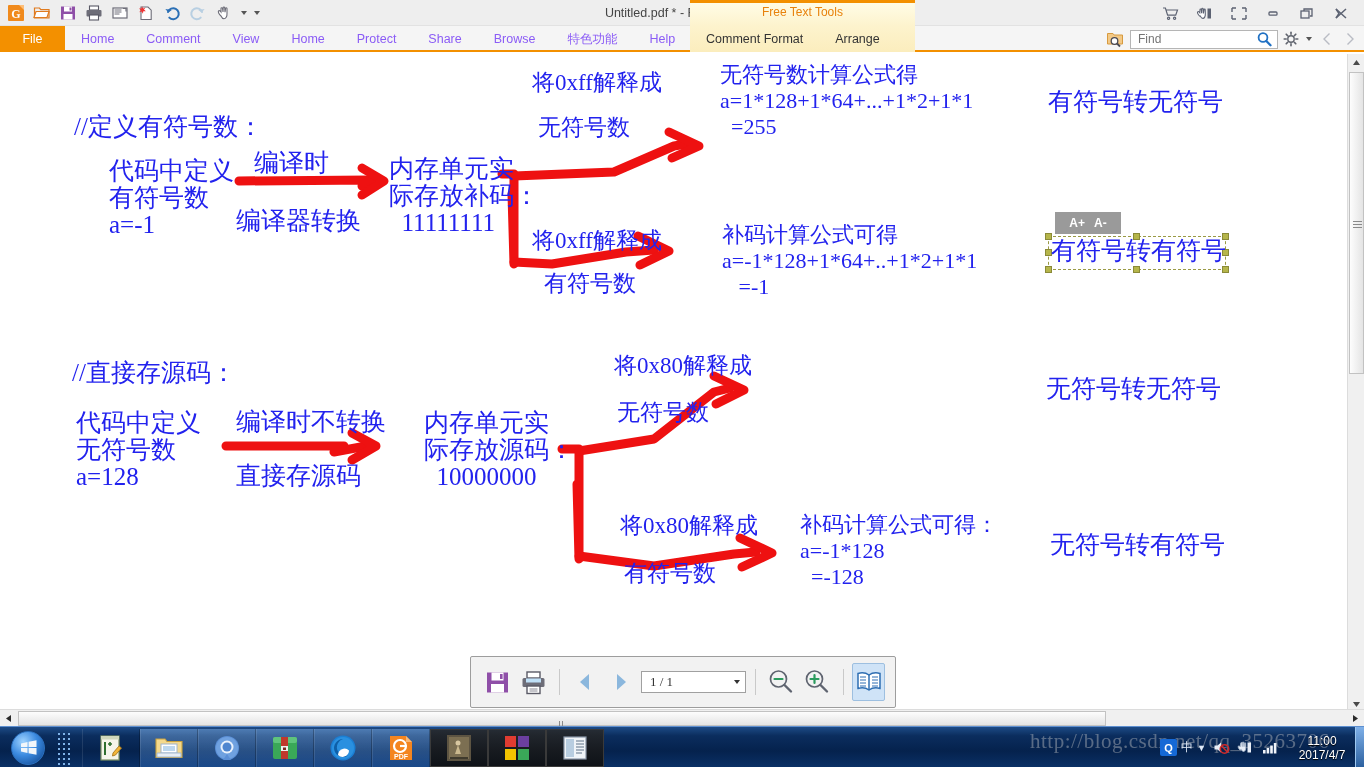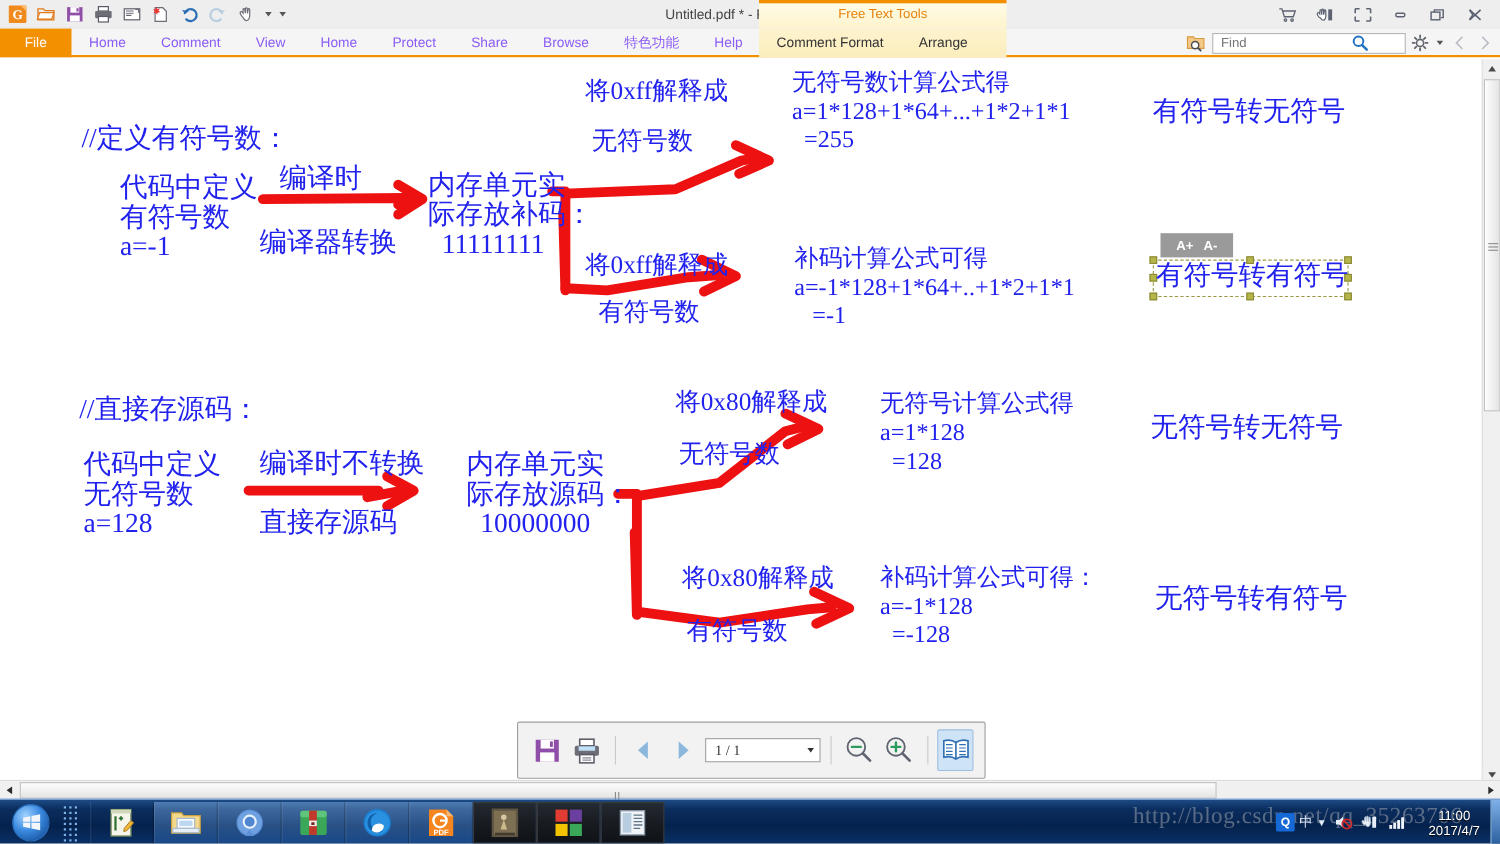--- a/index.html
+++ b/index.html
@@ -70,21 +70,21 @@
     position:absolute; left:690px; top:0; height:26px; width:225px;
     background:linear-gradient(180deg,#fdf3cd 0%, #fbedbd 100%);
     display:flex; align-items:flex-end;
   }
   #tabs-ctx .tab{ color:#333; }
   #find-area{
     position:absolute; right:4px; top:0; height:26px; display:flex; align-items:center; gap:3px;
   }
   #find-folder{ width:22px;height:22px; display:flex;align-items:center;justify-content:center;cursor:pointer;}
   #find-box{
-    width:176px; height:19px; background:#fff; border:1px solid #b5b5b5;
+    width:148px; height:19px; background:#fff; border:1px solid #b5b5b5;
     display:flex; align-items:center; padding:0 2px 0 5px; position:relative;
   }
   #find-input{
     border:0; outline:0; width:120px; font-size:12px; color:#9a9a9a;
     font-family:"Liberation Sans", sans-serif; background:transparent;
   }
   #gear-btn{ width:20px;height:22px;display:flex;align-items:center;justify-content:center;cursor:pointer;}
   #gear-caret{ width:10px;height:22px;display:flex;align-items:center;justify-content:center;cursor:pointer;}
   #gear-caret i{ width:0;height:0;border-left:3.5px solid transparent;border-right:3.5px solid transparent;border-top:4px solid #555;}
   .nav-arrow{ width:20px;height:22px;display:flex;align-items:center;justify-content:center;cursor:pointer;}
@@ -488,23 +488,20 @@
     <div class="ann" style="left:222px; top:409px; font-size:25px;">直接存源码</div>
 
     <div class="ann" style="left:410px; top:356px; font-size:25px;">内存单元实
 际存放源码：
   10000000</div>
 
     <div class="ann" style="left:600px; top:300px; font-size:23px;">将0x80解释成</div>
 
     <div class="ann" style="left:603px; top:347px; font-size:23px;">无符号数</div>
 
-    <div class="ann" style="left:786px; top:300px; font-size:22px; line-height:1.18;">无符号计算公式得
-a=1*128
-  =128</div>
 
     <div class="ann" style="left:1032px; top:322px; font-size:25px;">无符号转无符号</div>
 
     <div class="ann" style="left:606px; top:460px; font-size:23px;">将0x80解释成</div>
 
     <div class="ann" style="left:610px; top:508px; font-size:23px;">有符号数</div>
 
     <div class="ann" style="left:786px; top:458px; font-size:22px; line-height:1.18;">补码计算公式可得：
 a=-1*128
   =-128</div>

